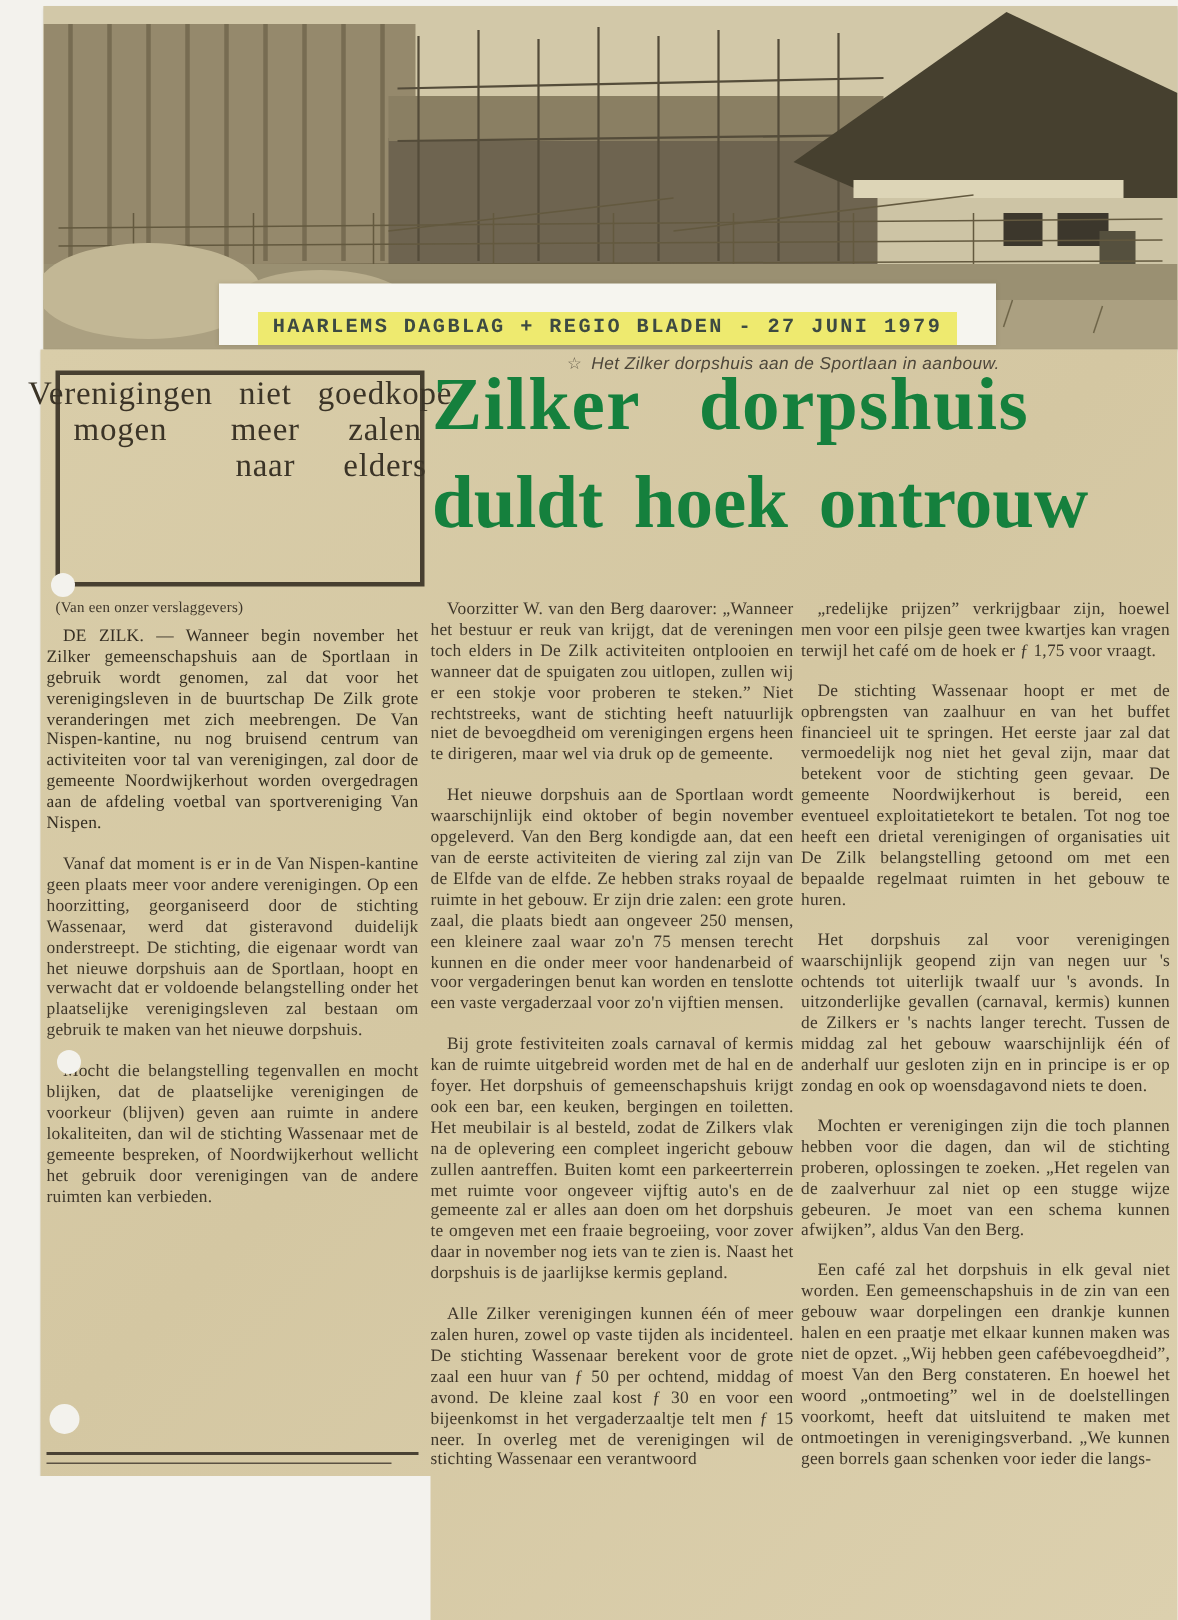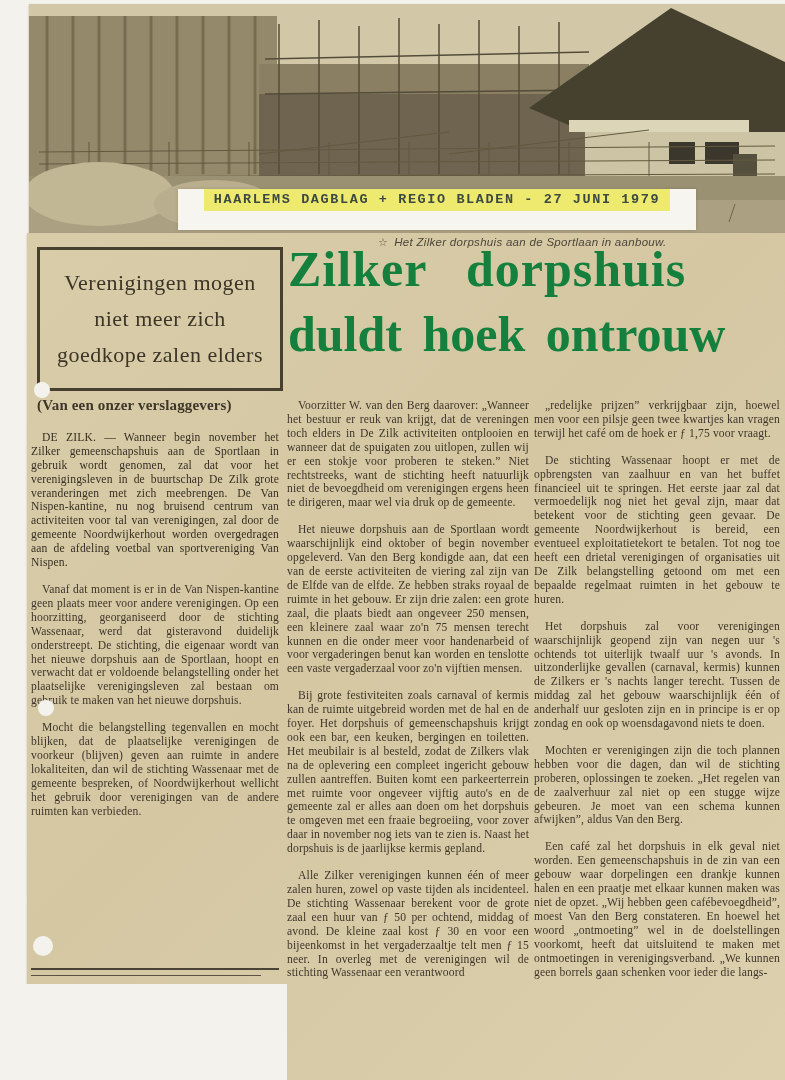--- a/index.html
+++ b/index.html
@@ -22,23 +22,22 @@
   }
   .white-cutout{
     position:absolute;left:0px;top:984px;width:287px;height:96px;
     background:#f3f2ed;
   }
   .paper-hole{position:absolute;width:16px;height:16px;border-radius:50%;background:#f3f2ed;}
 
   
   .masthead-strip{
     position:absolute;left:146px;top:189px;width:518px;height:41px;
-    background:#f6f5ef;display:flex;align-items:flex-start;justify-content:center;
+    background:#f6f5ef;display:flex;align-items:flex-end;justify-content:center;
     box-shadow:0 0 3px rgba(90,80,60,.25);
-    margin-left:32px;
   }
   .masthead-highlight{
     background:#eeea6f;padding:3px 10px 4px 10px;
     font-family:"Liberation Mono","DejaVu Sans Mono",monospace;
     font-size:13.5px;font-weight:bold;letter-spacing:1.6px;color:#3d4a42;
     white-space:nowrap;
   }
 
   
   .photo-caption{
@@ -46,41 +45,41 @@
     font-family:"Liberation Sans","DejaVu Sans",sans-serif;
     font-style:italic;font-size:11.5px;color:#4d463a;letter-spacing:.3px;
     display:flex;gap:6px;align-items:baseline;
   }
   .star{font-style:normal;font-size:11px;color:#6b6350;}
 
   
   .kicker-box{
     position:absolute;left:37px;top:247px;width:240px;height:138px;
     border:3px solid #473f30;
-    display:flex;flex-direction:column;justify-content:center;text-align:center;
+    display:flex;justify-content:center;text-align:center;
     gap:12px;color:#3b3427;
   }
   .kicker-line{font-size:22px;line-height:24px;letter-spacing:.5px;}
 
   
   .headline{
     position:absolute;left:288px;top:237px;width:497px;height:150px;
     color:#15803d;font-weight:bold;
   }
   .headline .l1{font-size:50px;line-height:64px;letter-spacing:1px;word-spacing:26px;white-space:nowrap;}
   .headline .l2{font-size:50px;line-height:66px;letter-spacing:0px;word-spacing:8px;white-space:nowrap;}
 
   
   .col{
     position:absolute;top:399px;height:681px;overflow:hidden;
     color:#3e362a;font-size:11.6px;line-height:13.9px;
     text-align:justify;letter-spacing:.15px;
   }
   .col p{margin:0 0 13px 0;text-indent:11px;}
-  .col p.byline{text-indent:6px;font-size:15px;margin-bottom:18px;font-weight:bold;}
+  .col p.byline{text-indent:6px;font-size:10px;margin-bottom:4px;}
   .col p.lede{font-weight:normal;color:#362f23;}
   .col1{left:31px;width:248px;height:572px;}
   .col2{left:287px;width:242px;}
   .col3{left:534px;width:246px;font-family:Liberation Serif, serif;}
 
   .col-end-rule{position:absolute;left:31px;top:968px;width:248px;height:0;border-top:2px solid #4a4234;}
   .col-end-rule2{position:absolute;left:31px;top:975px;width:230px;height:0;border-top:1px solid #5a5142;}
 </style>
 </head>
 <body>
@@ -166,21 +165,21 @@
 
   <div class="article-piece"></div>
 
   <div class="photo-caption">
     <span class="star">☆</span>
     <span>Het Zilker dorpshuis aan de Sportlaan in aanbouw.</span>
   </div>
 
   <div class="kicker-box">
     <div class="kicker-line">Verenigingen mogen</div>
-    <div class="kicker-line">niet meer zich</div>
+    <div class="kicker-line">niet meer naar</div>
     <div class="kicker-line">goedkope zalen elders</div>
   </div>
 
   <div class="headline">
     <div class="l1">Zilker dorpshuis</div>
     <div class="l2">duldt hoek ontrouw</div>
   </div>
 
   <div class="col col1">
     <p class="byline">(Van een onzer verslaggevers)</p>

